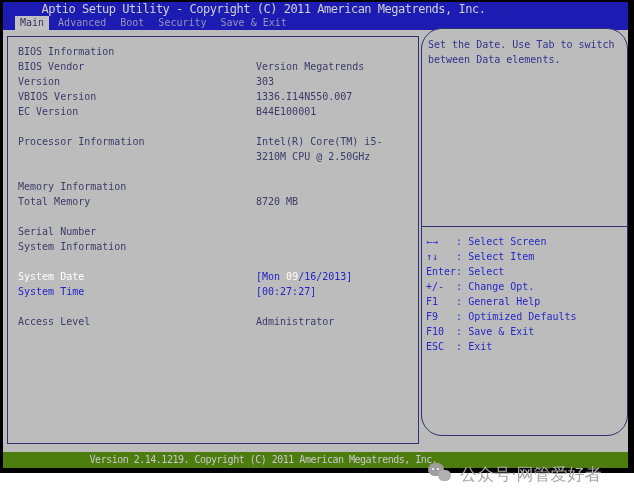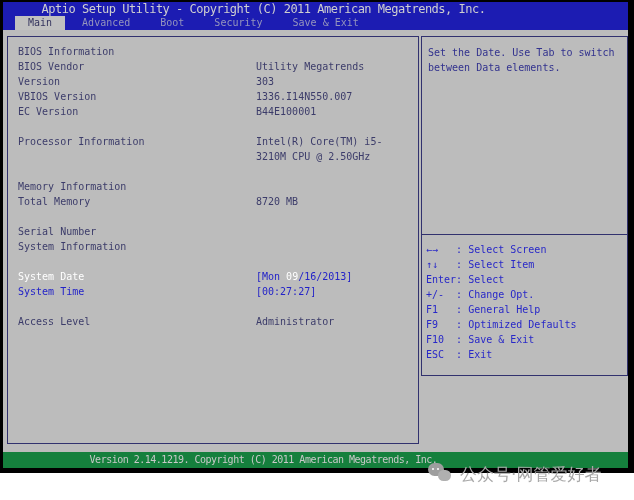--- a/index.html
+++ b/index.html
@@ -4,39 +4,39 @@
 <style>
   html,body{margin:0;padding:0;background:#ffffff;}
   body{width:634px;height:500px;position:relative;overflow:hidden;
        font-family:"DejaVu Sans Mono","Liberation Mono",monospace;}
   .screen{position:absolute;left:0;top:0;width:634px;height:473px;background:#000;}
   .titlebar{position:absolute;left:3px;top:2px;width:625px;height:14px;background:#1c1cb2;
             color:#cfcfcf;font-size:12px;line-height:14px;text-align:center;
             letter-spacing:-0.5px;padding-right:104px;box-sizing:border-box;}
   .menubar{position:absolute;left:3px;top:16px;width:625px;height:14px;background:#1c1cb2;
            display:flex;align-items:stretch;padding-left:12px;box-sizing:border-box;}
-  .tab{font-size:10px;line-height:14px;color:#9595bd;padding:0 13px;margin-right:4px;cursor:default;}
+  .tab{font-size:10px;line-height:14px;color:#9595bd;padding:0 5px;margin-right:4px;cursor:default;}
   .tab.active{background:#c0c0c0;color:#34345e;}
   .bodybg{position:absolute;left:3px;top:30px;width:625px;height:422px;background:#bcbcbc;}
   .panel{position:absolute;background:#bcbcbc;border:1px solid #31316e;box-sizing:border-box;}
   .left-panel{left:7px;top:36px;width:412px;height:408px;}
-  .right-panel{left:421px;top:36px;width:207px;height:340px;}
+  .right-panel{left:421px;top:28px;width:207px;height:408px;border-radius:21px;}
   .rows{padding-top:7px;}
   .row{position:relative;height:15px;font-size:10px;line-height:15px;white-space:pre;}
   .row .lbl{position:absolute;left:10px;top:0;}
   .row .val{position:absolute;left:248px;top:0;}
   .c-dark{color:#3c3c6a;}
   .c-blue{color:#2323c8;}
   .c-white{color:#ffffff;}
   .help-text{padding:8px 6px 0 6px;font-size:10px;line-height:15px;color:#32328e;}
   .divider{position:absolute;left:0;top:197px;width:100%;border-top:1px solid #31316e;}
   .hotkeys{position:absolute;left:4px;top:205px;right:2px;font-size:10px;line-height:15px;color:#2828c8;}
   .hotkey-row{white-space:pre;}
   .hotkey-key{display:inline-block;width:5ch;}
-  .bottombar{position:absolute;left:3px;top:452px;width:625px;height:16px;background:#15803d;
+  .bottombar{position:absolute;left:3px;top:452px;width:625px;height:16px;background:#4d7c0f;
              color:#c9c9c9;font-size:10px;line-height:16px;text-align:center;
              letter-spacing:-0.5px;padding-right:104px;box-sizing:border-box;}
   .watermark{position:absolute;left:428px;top:463px;height:26px;display:flex;align-items:flex-start;
              gap:8px;z-index:5;color:#a8a8a8;font-size:17px;
              font-family:"DejaVu Sans","Liberation Sans",sans-serif;white-space:nowrap;}
   .wechat-icon{width:24px;height:22px;position:relative;display:inline-block;}
   .wechat-icon .bub1{position:absolute;left:0;top:0;width:16px;height:13px;border-radius:7px;background:#9e9e9e;}
   .wechat-icon .bub2{position:absolute;left:10px;top:7px;width:13px;height:11px;border-radius:6px;background:#b0b0b0;}
   .wechat-icon .e1,.wechat-icon .e2{position:absolute;width:2px;height:2px;border-radius:50%;background:#fff;top:5px;}
   .wechat-icon .e1{left:4px;} .wechat-icon .e2{left:9px;}
@@ -56,21 +56,21 @@
       <div class="tab">Boot</div>
       <div class="tab">Security</div>
       <div class="tab">Save &amp; Exit</div>
     </div>
 
   <div class="bodybg"></div>
 
   <div class="panel left-panel">
     <div class="rows" id="main-rows">
         <div class="row"><span class="lbl c-dark">BIOS Information</span></div>
-        <div class="row"><span class="lbl c-dark">BIOS Vendor</span><span class="val"><span class="c-dark">Utility Megatrends</span></span></div>
+        <div class="row"><span class="lbl c-dark">BIOS Vendor</span><span class="val"><span class="c-dark">Version Megatrends</span></span></div>
         <div class="row"><span class="lbl c-dark">Version</span><span class="val"><span class="c-dark">303</span></span></div>
         <div class="row"><span class="lbl c-dark">VBIOS Version</span><span class="val"><span class="c-dark">1336.I14N550.007</span></span></div>
         <div class="row"><span class="lbl c-dark">EC Version</span><span class="val"><span class="c-dark">B44E100001</span></span></div>
         <div class="row"></div>
         <div class="row"><span class="lbl c-dark">Processor Information</span><span class="val"><span class="c-dark">Intel(R) Core(TM) i5-</span></span></div>
         <div class="row"><span class="val"><span class="c-dark">3210M CPU @ 2.50GHz</span></span></div>
         <div class="row"></div>
         <div class="row"><span class="lbl c-dark">Memory Information</span></div>
         <div class="row"><span class="lbl c-dark">Total Memory</span><span class="val"><span class="c-dark">8720 MB</span></span></div>
         <div class="row"></div>

